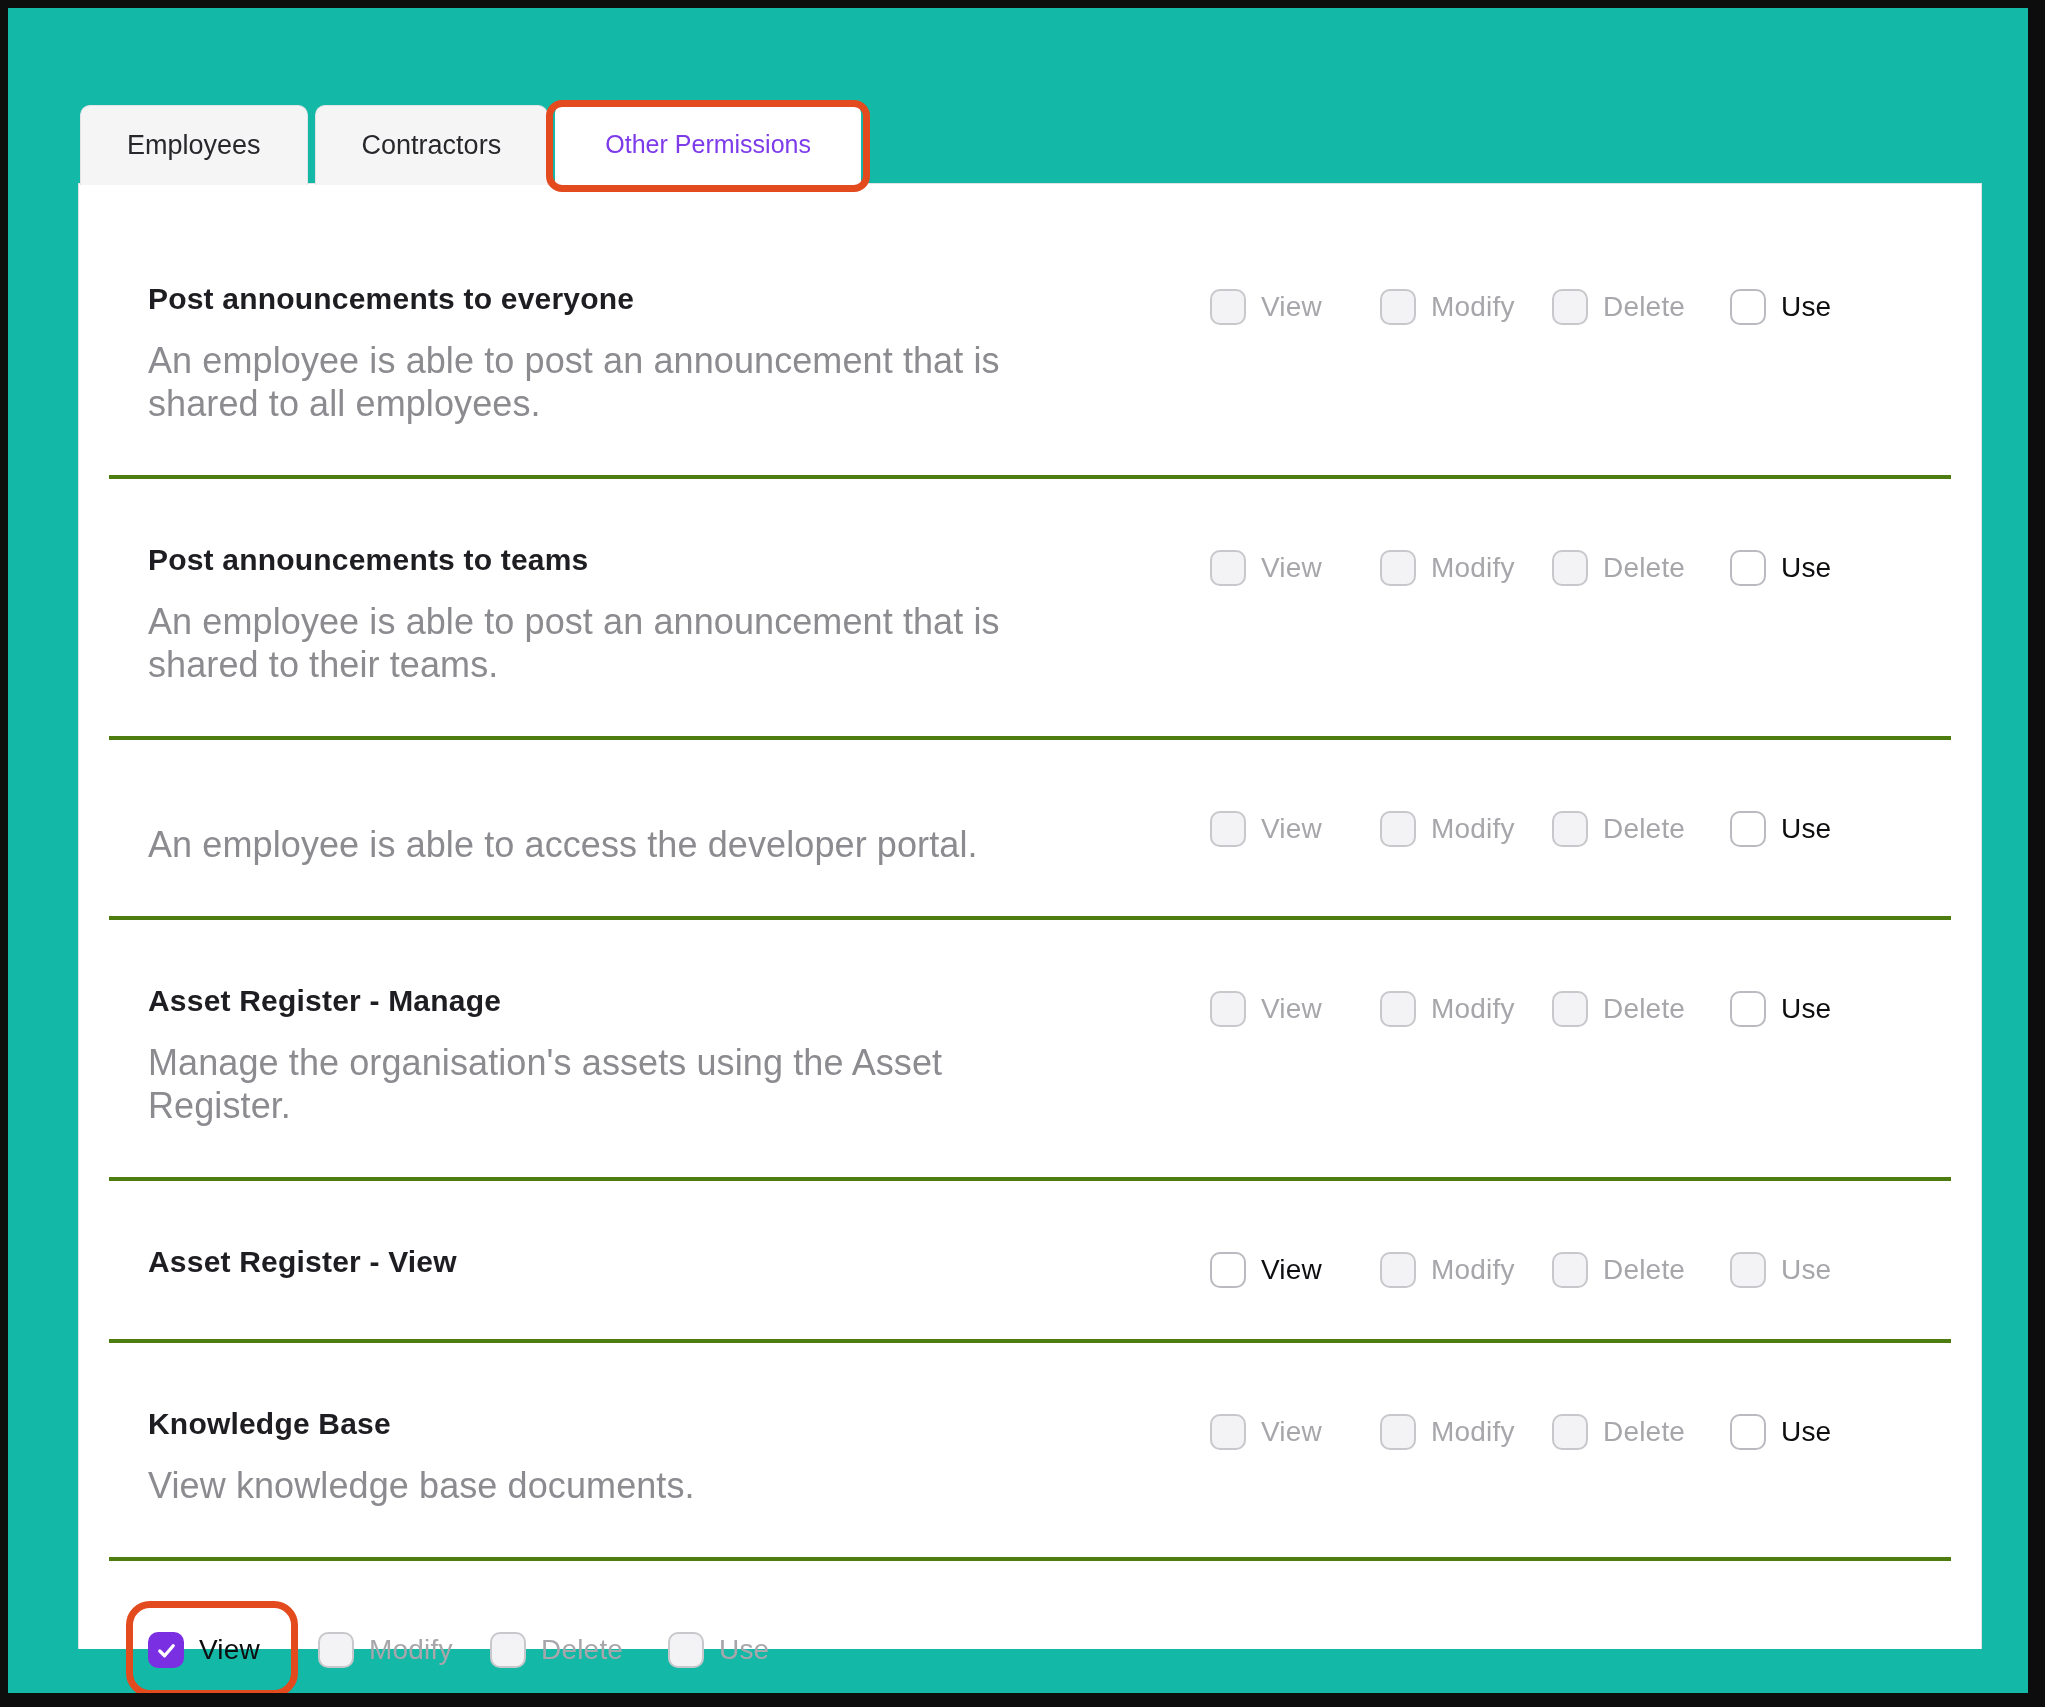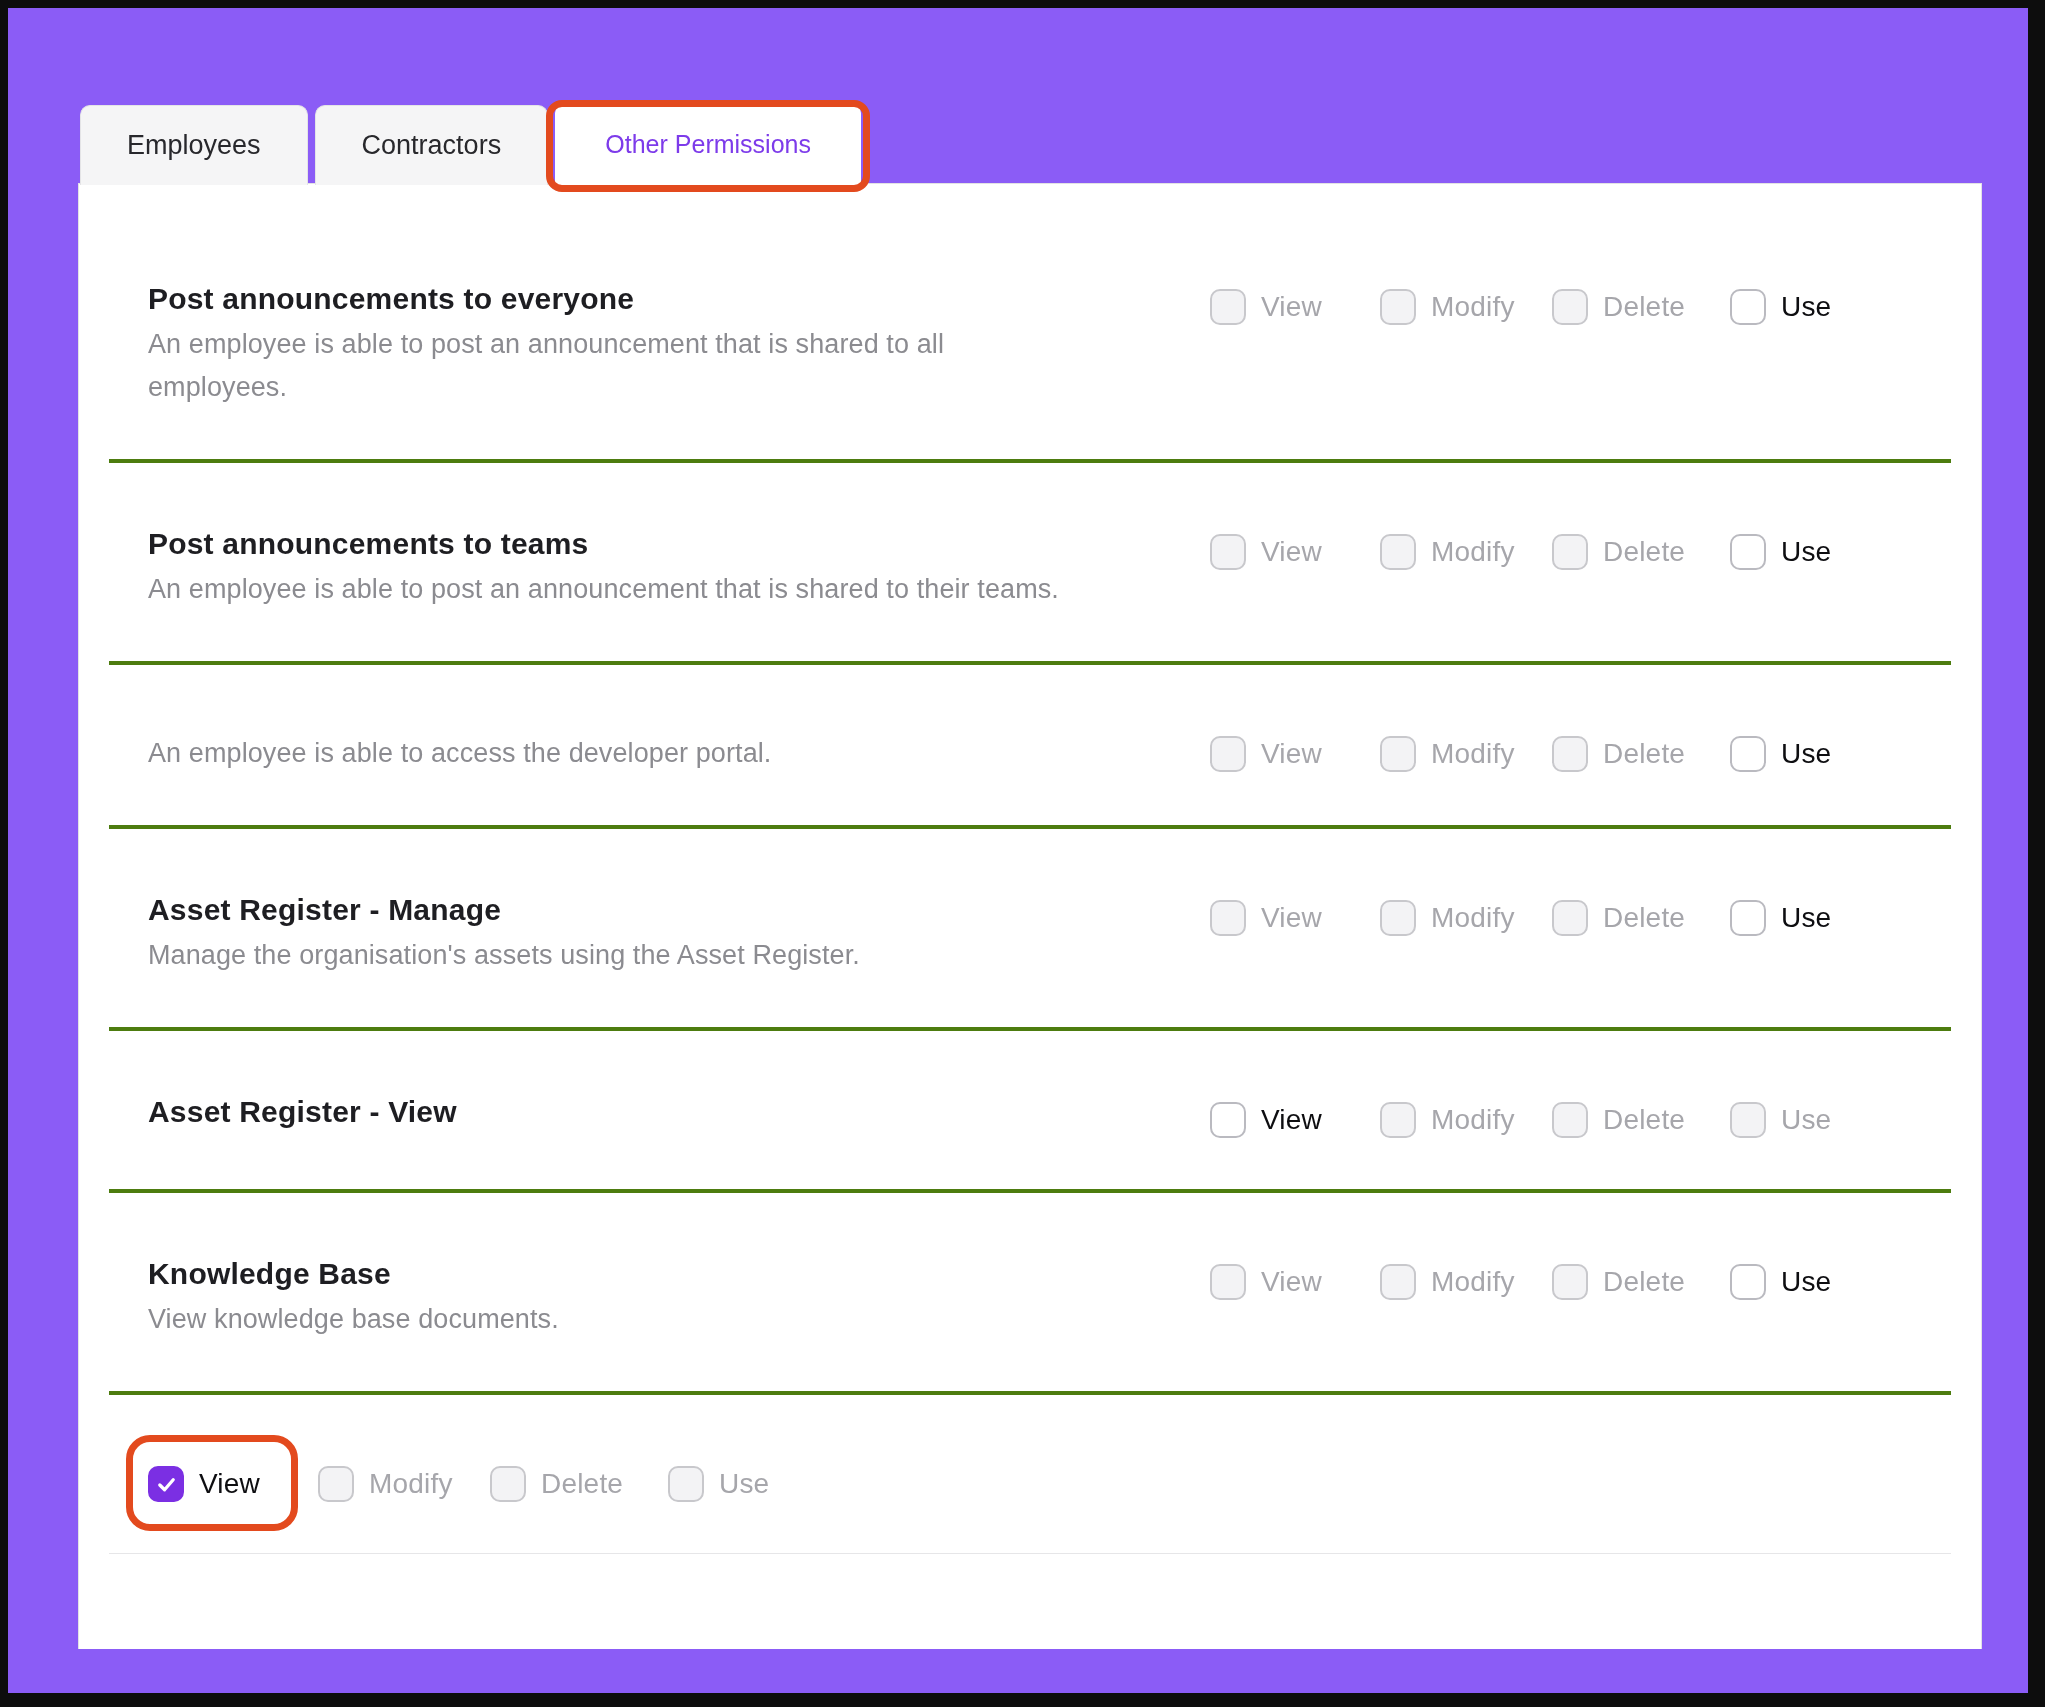--- a/index.html
+++ b/index.html
@@ -1,19 +1,19 @@
 <!DOCTYPE html>
 <html><head>
 <meta charset="utf-8">
 <style>
   html,body { margin:0; padding:0; background:#dcdcdc; }
   * { box-sizing:border-box; }
   .frame {
     width:2045px; height:1707px;
-    background:#8b5cf6;
+    background:#14b8a6;
     border:solid #0d0d0d;
     border-width:8px 17px 14px 8px;
     position:relative;
     font-family:"Liberation Sans","DejaVu Sans",sans-serif;
     overflow:hidden;
     padding-left:34px;
   }
 
   
   .tab-bar {
@@ -59,22 +59,22 @@
   }
   .perm-row + .perm-row { border-top:4px solid #4d7c0f; }
   .bottom-divider { margin:0 30px; border-top:1px solid #e6e6e8; height:0; }
 
   .perm-text { flex:1 1 auto; min-width:0; padding-right:20px; }
   .perm-title {
     font-size:30px; font-weight:700; color:#1e1e22;
     line-height:38px; letter-spacing:.2px;
   }
   .perm-desc {
-    font-size:27px; color:#8b8b90; line-height:43px;
-    max-width:940px; margin-top:5px; letter-spacing:.1px;
+    font-size:36px; color:#8b8b90; line-height:43px;
+    max-width:940px; margin-top:21px; letter-spacing:.1px;
   }
 
   
   .perm-checks {
     flex:0 0 741px; width:741px;
     display:grid; grid-template-columns:170px 172px 178px 1fr;
     margin-top:8px;
   }
   .check-group {
     position:relative;

